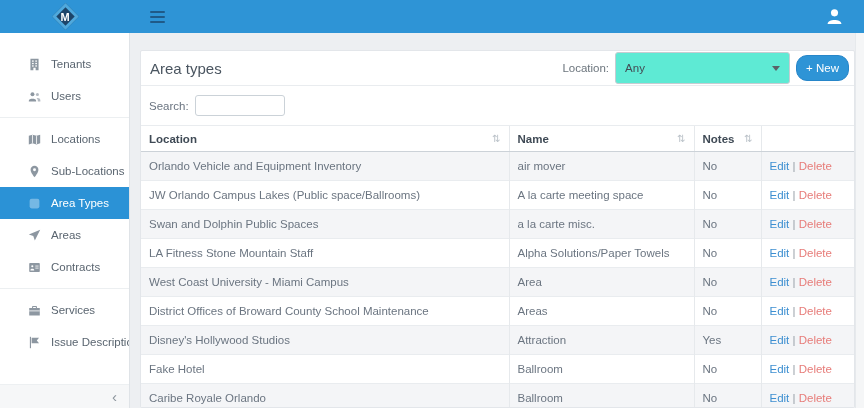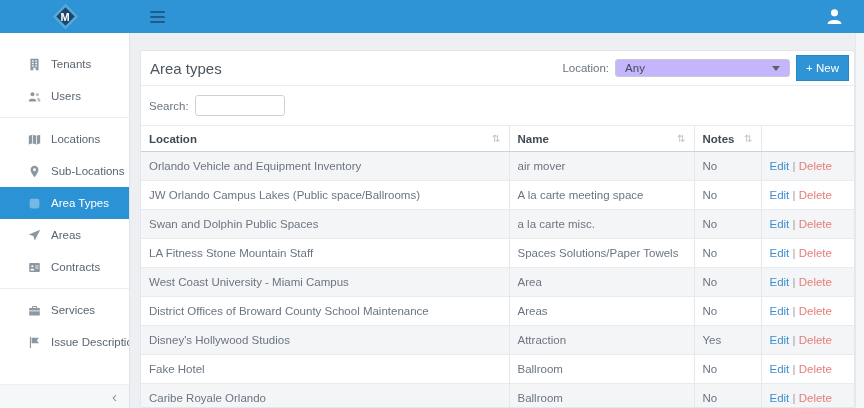--- a/index.html
+++ b/index.html
@@ -40,27 +40,27 @@
   .main { position:absolute; left:130px; top:33px; width:734px; height:375px; background:#edeff2; }
   .scroll-strip { position:absolute; right:0; top:33px; width:9px; height:375px;
     background:#f5f6f7; border-left:1px solid #e6e9ec; z-index:6; }
   .card { position:absolute; left:10px; top:17px; width:715px; height:358px;
     background:#fff; border:1px solid #e3e6ea; border-radius:2px; overflow:hidden; }
   .card-header { height:35px; display:flex; align-items:center; padding:0 5px 0 9px;
     border-bottom:1px solid #e9ecef; }
   .page-title { font-size:15px; color:#4a5560; }
   .header-right { margin-left:auto; display:flex; align-items:center; gap:6px; }
   .filter-label { color:#6c757d; font-size:11.5px; }
-  .select-box { width:175px; height:18px; border:1px solid #c6ccd2; border-radius:3px;
-    background:#c4b5fd; display:flex; align-items:center; padding:0 9px; cursor:pointer; }
+  .select-box { width:175px; height:32px; border:1px solid #c6ccd2; border-radius:3px;
+    background:#5eead4; display:flex; align-items:center; padding:0 9px; cursor:pointer; }
   .select-value { flex:1; color:#444c54; font-size:11.5px; }
   .caret-down { width:0; height:0; border-left:4px solid transparent;
     border-right:4px solid transparent; border-top:5px solid #5a6268; }
   .new-btn { height:26px; padding:0 9px; background:#2e94d6; border:1px solid #2786c9;
-    border-radius:0; color:#fff; font-size:11.5px; display:flex; align-items:center; cursor:pointer; }
+    border-radius:11px; color:#fff; font-size:11.5px; display:flex; align-items:center; cursor:pointer; }
 
   .search-row { display:flex; align-items:center; padding:9px 8px; }
   .search-label { color:#6a7480; font-size:11.5px; }
   .search-input { width:90px; height:21px; margin-left:6px; border:1px solid #cbd2d8;
     border-radius:3px; padding:0 5px; font-size:11px; color:#444; outline:none; }
 
   
   table { width:100%; border-collapse:collapse; table-layout:fixed; }
   col.c-location { width:368px; } col.c-name { width:185px; }
   col.c-notes { width:67px; } col.c-actions { width:95px; }
@@ -271,21 +271,21 @@
             <td class="actions"><a class="edit">Edit</a><span class="sep"> | </span><a class="delete">Delete</a></td>
           </tr>
           <tr>
             <td>Swan and Dolphin Public Spaces</td>
             <td>a la carte misc.</td>
             <td>No</td>
             <td class="actions"><a class="edit">Edit</a><span class="sep"> | </span><a class="delete">Delete</a></td>
           </tr>
           <tr>
             <td>LA Fitness Stone Mountain Staff</td>
-            <td>Spaces Solutions/Paper Towels</td>
+            <td>Alpha Solutions/Paper Towels</td>
             <td>No</td>
             <td class="actions"><a class="edit">Edit</a><span class="sep"> | </span><a class="delete">Delete</a></td>
           </tr>
           <tr>
             <td>West Coast University - Miami Campus</td>
             <td>Area</td>
             <td>No</td>
             <td class="actions"><a class="edit">Edit</a><span class="sep"> | </span><a class="delete">Delete</a></td>
           </tr>
           <tr>

